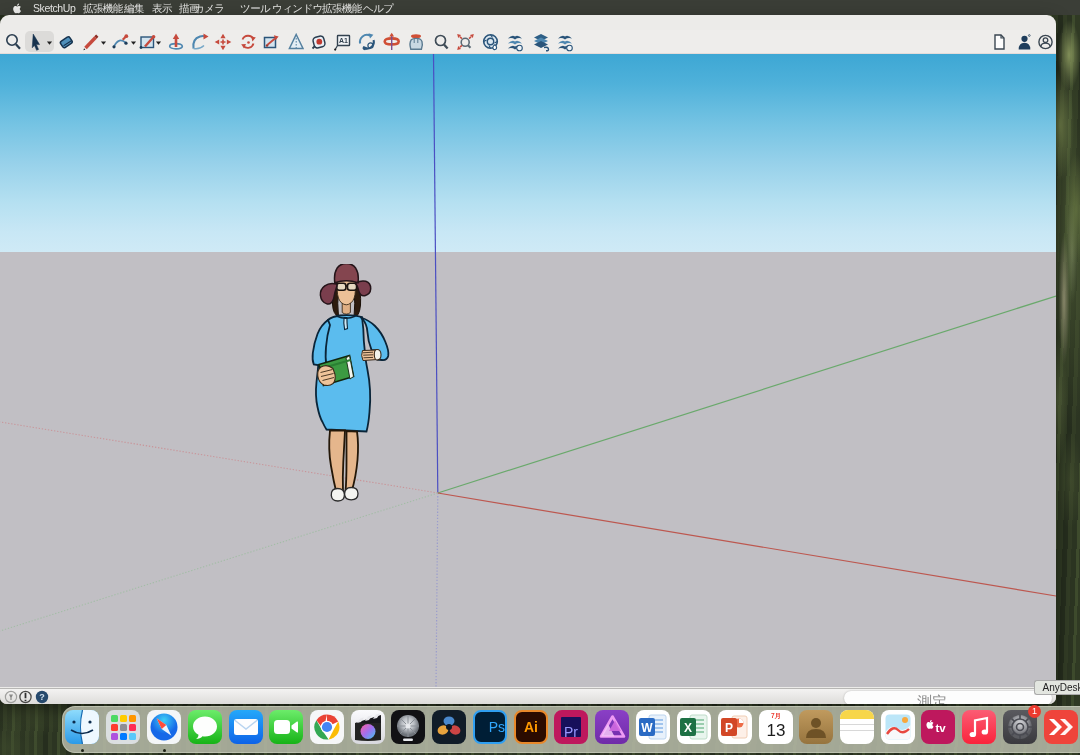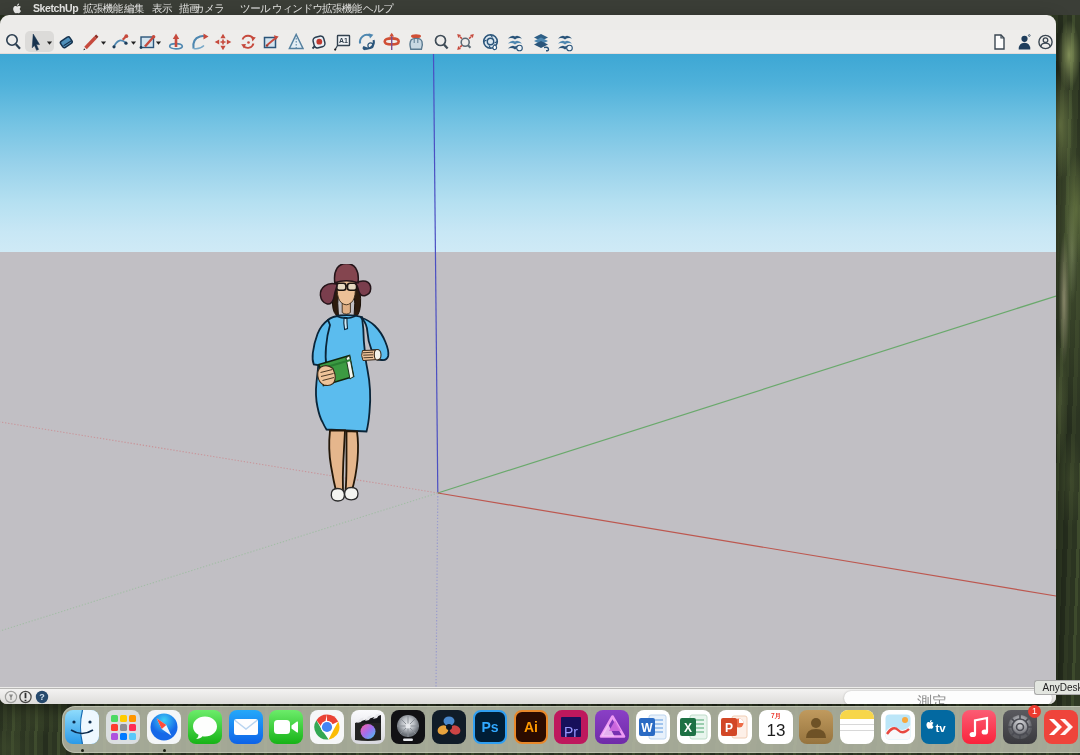--- a/index.html
+++ b/index.html
@@ -42,21 +42,21 @@
 #dock{position:absolute;left:62px;top:706px;width:1018px;height:47px;background:rgba(185,188,170,.85);border:1px solid rgba(222,226,210,.45);border-radius:13px 0 0 13px;border-right:none}
 .di{position:absolute;top:710px;width:34px;height:34px;border-radius:8px;z-index:5}
 .dot{position:absolute;top:749px;width:3px;height:3px;border-radius:50%;background:#1c2014;z-index:5}
 </style></head>
 <body>
 <div id="wallpaper"></div>
 <div id="menubar">
   <svg class="mi" style="left:12px;top:2.5px;position:absolute" width="11" height="11" viewBox="0 0 11 11">
       <path d="M7.8,5.9 C7.8,4.6 8.9,4 8.9,4 C8.3,3.1 7.4,3 7.1,3 C6.3,2.9 5.6,3.4 5.2,3.4 C4.8,3.4 4.2,3 3.6,3 C2.8,3 2,3.5 1.6,4.2 C0.7,5.7 1.4,7.9 2.2,9.1 C2.6,9.7 3.1,10.4 3.7,10.3 C4.3,10.3 4.5,9.9 5.3,9.9 C6,9.9 6.2,10.3 6.9,10.3 C7.5,10.3 7.9,9.7 8.3,9.1 C8.8,8.4 9,7.8 9,7.7 C9,7.7 7.8,7.2 7.8,5.9 Z M6.6,2.1 C6.9,1.7 7.2,1.1 7.1,0.5 C6.6,0.5 6,0.8 5.6,1.3 C5.3,1.7 5,2.3 5.1,2.9 C5.7,2.9 6.3,2.5 6.6,2.1 Z" fill="#efefed"></path>
     </svg>
-  <span class="mi" style="left:33px;font-weight:bold;font-size:10.5px;letter-spacing:-0.4px">SketchUp</span>
+  <span class="mi" style="left:33px;font-weight:normal;font-size:10.5px;letter-spacing:-0.4px">SketchUp</span>
   <span class="mi" style="left:83px">拡張機能</span>
   <span class="mi" style="left:124px">編集</span>
   <span class="mi" style="left:152px">表示</span>
   <span class="mi" style="left:179px">描画</span>
   <span class="mi" style="left:194px">カメラ</span>
   <span class="mi" style="left:240px">ツール</span>
   <span class="mi" style="left:272px">ウィンドウ</span>
   <span class="mi" style="left:322px">拡張機能</span>
   <span class="mi" style="left:363px">ヘルプ</span>
 </div>
@@ -391,21 +391,21 @@
         <rect x="12" y="28.5" width="10" height="2.5" rx="1.2" fill="#e8eaee"></rect>
       </svg></div>
 
 <div class="di" style="left:432px;background:#101c28"><svg width="34" height="34">
         <ellipse cx="11" cy="20" rx="5.5" ry="4.5" fill="#e8a33d" transform="rotate(-20 11 20)"></ellipse>
         <ellipse cx="23" cy="20" rx="5.5" ry="4.5" fill="#cc4444" transform="rotate(20 23 20)"></ellipse>
         <ellipse cx="17" cy="11" rx="5.5" ry="4.5" fill="#4a88cc"></ellipse>
         <circle cx="17" cy="17" r="3" fill="#0d1622"></circle>
       </svg></div>
 
-<div class="di" style="left:473px;background:#001e36;border:2px solid #2f9ff2;color:#31a8ff;font-weight:bold;font-size:14px;text-align:center;line-height:30px">Ps</div>
+<div class="di" style="left:473px;background:#001e36;border:2px solid #2f9ff2;color:#31a8ff;font-weight:normal;font-size:14px;text-align:right;line-height:30px">Ps</div>
 
 <div class="di" style="left:514px;background:#2b0b00;border:2px solid #e8882a;color:#ff9a00;font-weight:bold;font-size:14px;text-align:center;line-height:30px">Ai</div>
 
 <div class="di" style="left:554px;background:#17105b;border:7px solid #be185d;color:#9999ff;font-weight:normal;font-size:14px;text-align:center;line-height:30px">Pr</div>
 
 <div class="di" style="left:595px;background:linear-gradient(180deg,#8a3fc6,#6f2ba8)"><svg width="34" height="34">
         <path d="M17.5,6.5 L29,26.5 L6,26.5 Z" fill="none" stroke="#ee9af4" stroke-width="2.6" stroke-linejoin="round"></path>
         <path d="M13,14 L19.5,26.5 L6,26.5 Z" fill="#f5c6f8" opacity="0.85"></path>
         <path d="M20,10.5 L26,21 L14,21 Z" fill="#d06ae0" opacity="0.9"></path>
       </svg></div>
@@ -458,21 +458,21 @@
       <div style="margin-top:5px;border-top:1.5px solid #d8d8d8"></div>
     </div>
 
 <div class="di" style="left:881px;background:#fff"><svg width="34" height="34">
         <rect x="4.5" y="4.5" width="25" height="25" rx="4" fill="#bce6f8"></rect>
         <path d="M4.5,22 Q10,14 16,18 Q23,23 29.5,15 L29.5,25 Q29.5,29.5 25,29.5 L9,29.5 Q4.5,29.5 4.5,25 Z" fill="#f8f9fa"></path>
         <path d="M6,24 Q12,15 17,20 Q22,25 28,19" fill="none" stroke="#e8483f" stroke-width="2.4"></path>
         <circle cx="24" cy="10" r="3" fill="#f8a83d"></circle>
       </svg></div>
 
-<div class="di" style="left:921px;background:#0369a1;color:#fff;text-align:center"><svg width="34" height="34">
+<div class="di" style="left:921px;background:#be185d;color:#fff;text-align:center"><svg width="34" height="34">
         <text x="19.5" y="22" text-anchor="middle" font-size="11.5" font-weight="bold" fill="#fff" font-family="Liberation Sans,sans-serif">tv</text>
         <path d="M11.4,14.9 C11.4,13.6 12.5,13 12.5,13 C11.9,12.2 11.1,12.1 10.8,12.1 C10.1,12 9.4,12.5 9.1,12.5 C8.7,12.5 8.2,12.1 7.6,12.1 C6.9,12.1 6.2,12.6 5.8,13.2 C5,14.6 5.6,16.6 6.4,17.7 C6.8,18.2 7.2,18.8 7.8,18.8 C8.3,18.8 8.5,18.4 9.2,18.4 C9.9,18.4 10,18.8 10.6,18.8 C11.2,18.8 11.6,18.3 11.9,17.7 C12.4,17.1 12.6,16.5 12.6,16.4 C12.6,16.4 11.4,16 11.4,14.9 Z M10.3,11.4 C10.6,11 10.8,10.5 10.7,9.9 C10.3,9.9 9.7,10.2 9.4,10.6 C9.1,10.9 8.9,11.5 9,12 C9.5,12 10,11.7 10.3,11.4 Z" fill="#fff"></path>
       </svg></div>
 
 <div class="di" style="left:962px;background:linear-gradient(180deg,#fb5c74,#fa233b)"><svg width="34" height="34">
         <path d="M13,24.5 L13,10.5 L25,8 L25,22" fill="none" stroke="#fff" stroke-width="2.2"></path>
         <ellipse cx="10.8" cy="24.5" rx="3.2" ry="2.6" fill="#fff"></ellipse>
         <ellipse cx="22.8" cy="22" rx="3.2" ry="2.6" fill="#fff"></ellipse>
       </svg></div>
 

